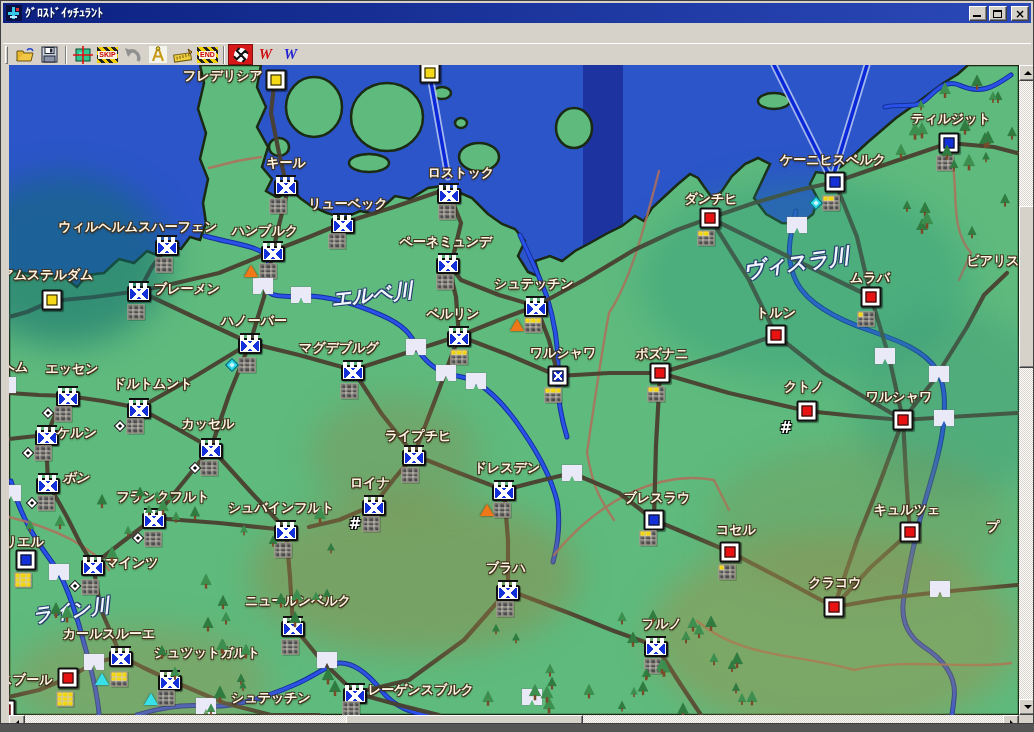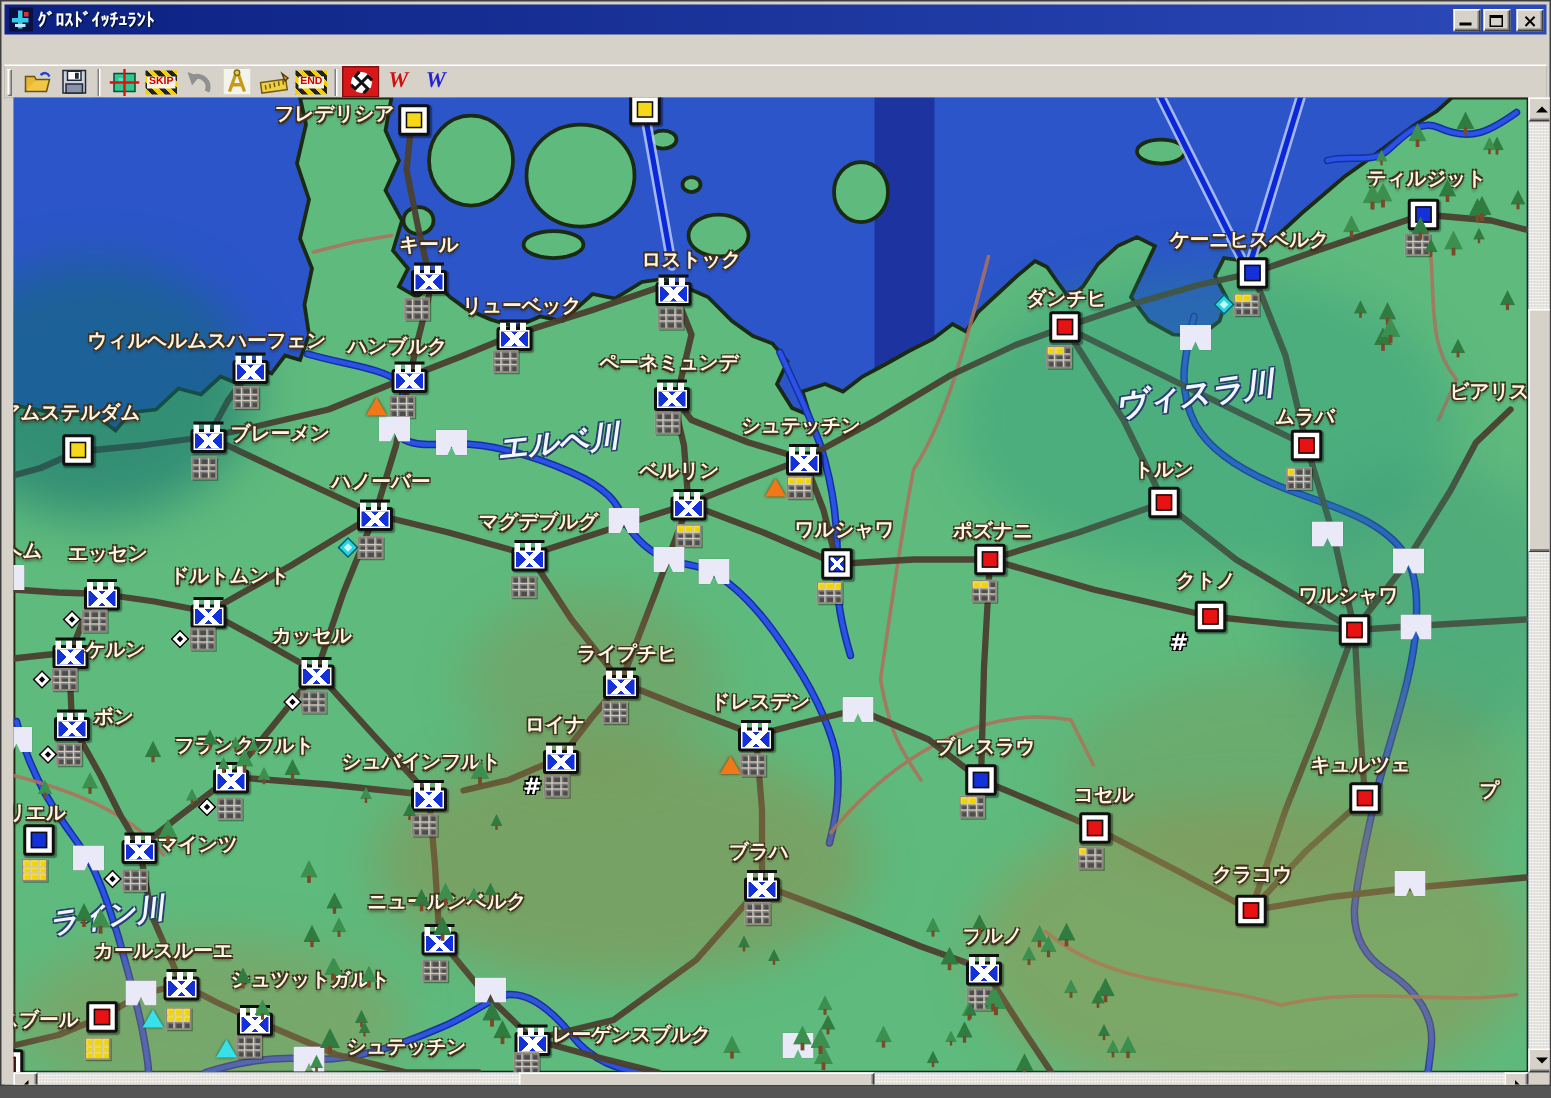--- a/index.html
+++ b/index.html
@@ -332,21 +332,21 @@
           <div class="clabel" style="left: 245px; top: 256px;">ハノーバー</div>
           <div class="icon factory" style="left: 59px; top: 331px;"></div>
           <div class="clabel" style="left: 63px; top: 304px;">エッセン</div>
           <div class="icon factory" style="left: 130px; top: 343px;"></div>
           <div class="clabel" style="left: 144px; top: 319px;">ドルトムント</div>
           <div class="icon factory" style="left: 38px; top: 370px;"></div>
           <div class="clabel" style="left: 68px; top: 368px;">ケルン</div>
           <div class="icon factory" style="left: 202px; top: 383px;"></div>
           <div class="clabel" style="left: 199px; top: 359px;">カッセル</div>
           <div class="icon factory" style="left: 344px; top: 305px;"></div>
-          <div class="clabel" style="left: 350px; top: 283px;">マグデブルグ</div>
+          <div class="clabel" style="left: 330px; top: 283px;">マグデブルグ</div>
           <div class="icon factory" style="left: 450px; top: 271px;"></div>
           <div class="clabel" style="left: 444px; top: 249px;">ベルリン</div>
           <div class="icon factory" style="left: 527px; top: 241px;"></div>
           <div class="clabel" style="left: 525px; top: 219px;">シュテッチン</div>
           <div class="icon sq bluex" style="left: 549px; top: 311px;">
             <i></i>
           </div>
           <div class="clabel" style="left: 554px; top: 288px;">ワルシャワ</div>
           <div class="icon sq red" style="left: 651px; top: 308px;">
             <i></i>
@@ -404,21 +404,21 @@
           <div class="clabel" style="left: 361px; top: 418px;">ロイナ</div>
           <div class="icon factory" style="left: 499px; top: 525px;"></div>
           <div class="clabel" style="left: 497px; top: 503px;">ブラハ</div>
           <div class="icon factory" style="left: 647px; top: 581px;"></div>
           <div class="clabel" style="left: 653px; top: 559px;">ブルノ</div>
           <div class="icon factory" style="left: 346px; top: 628px;"></div>
           <div class="clabel" style="left: 412px; top: 625px;">レーゲンスブルク</div>
           <div class="icon factory" style="left: 145px; top: 453px;"></div>
           <div class="clabel" style="left: 154px; top: 432px;">フランクフルト</div>
           <div class="icon factory" style="left: 39px; top: 418px;"></div>
-          <div class="clabel" style="left: 67px; top: 413px;">ボン</div>
+          <div class="clabel" style="left: 67px; top: 413px; font-style: italic;">ボン</div>
           <div class="icon factory" style="left: 277px; top: 465px;"></div>
           <div class="clabel" style="left: 272px; top: 443px;">シュバインフルト</div>
           <div class="icon factory" style="left: 84px; top: 500px;"></div>
           <div class="clabel" style="left: 123px; top: 498px;">マインツ</div>
           <div class="icon factory" style="left: 284px; top: 561px;"></div>
           <div class="clabel" style="left: 289px; top: 536px;">ニュールンベルク</div>
           <div class="icon sq blue" style="left: 17px; top: 495px;">
             <i></i>
           </div>
           <div class="clabel" style="left: 15px; top: 477px;">リエル</div>

